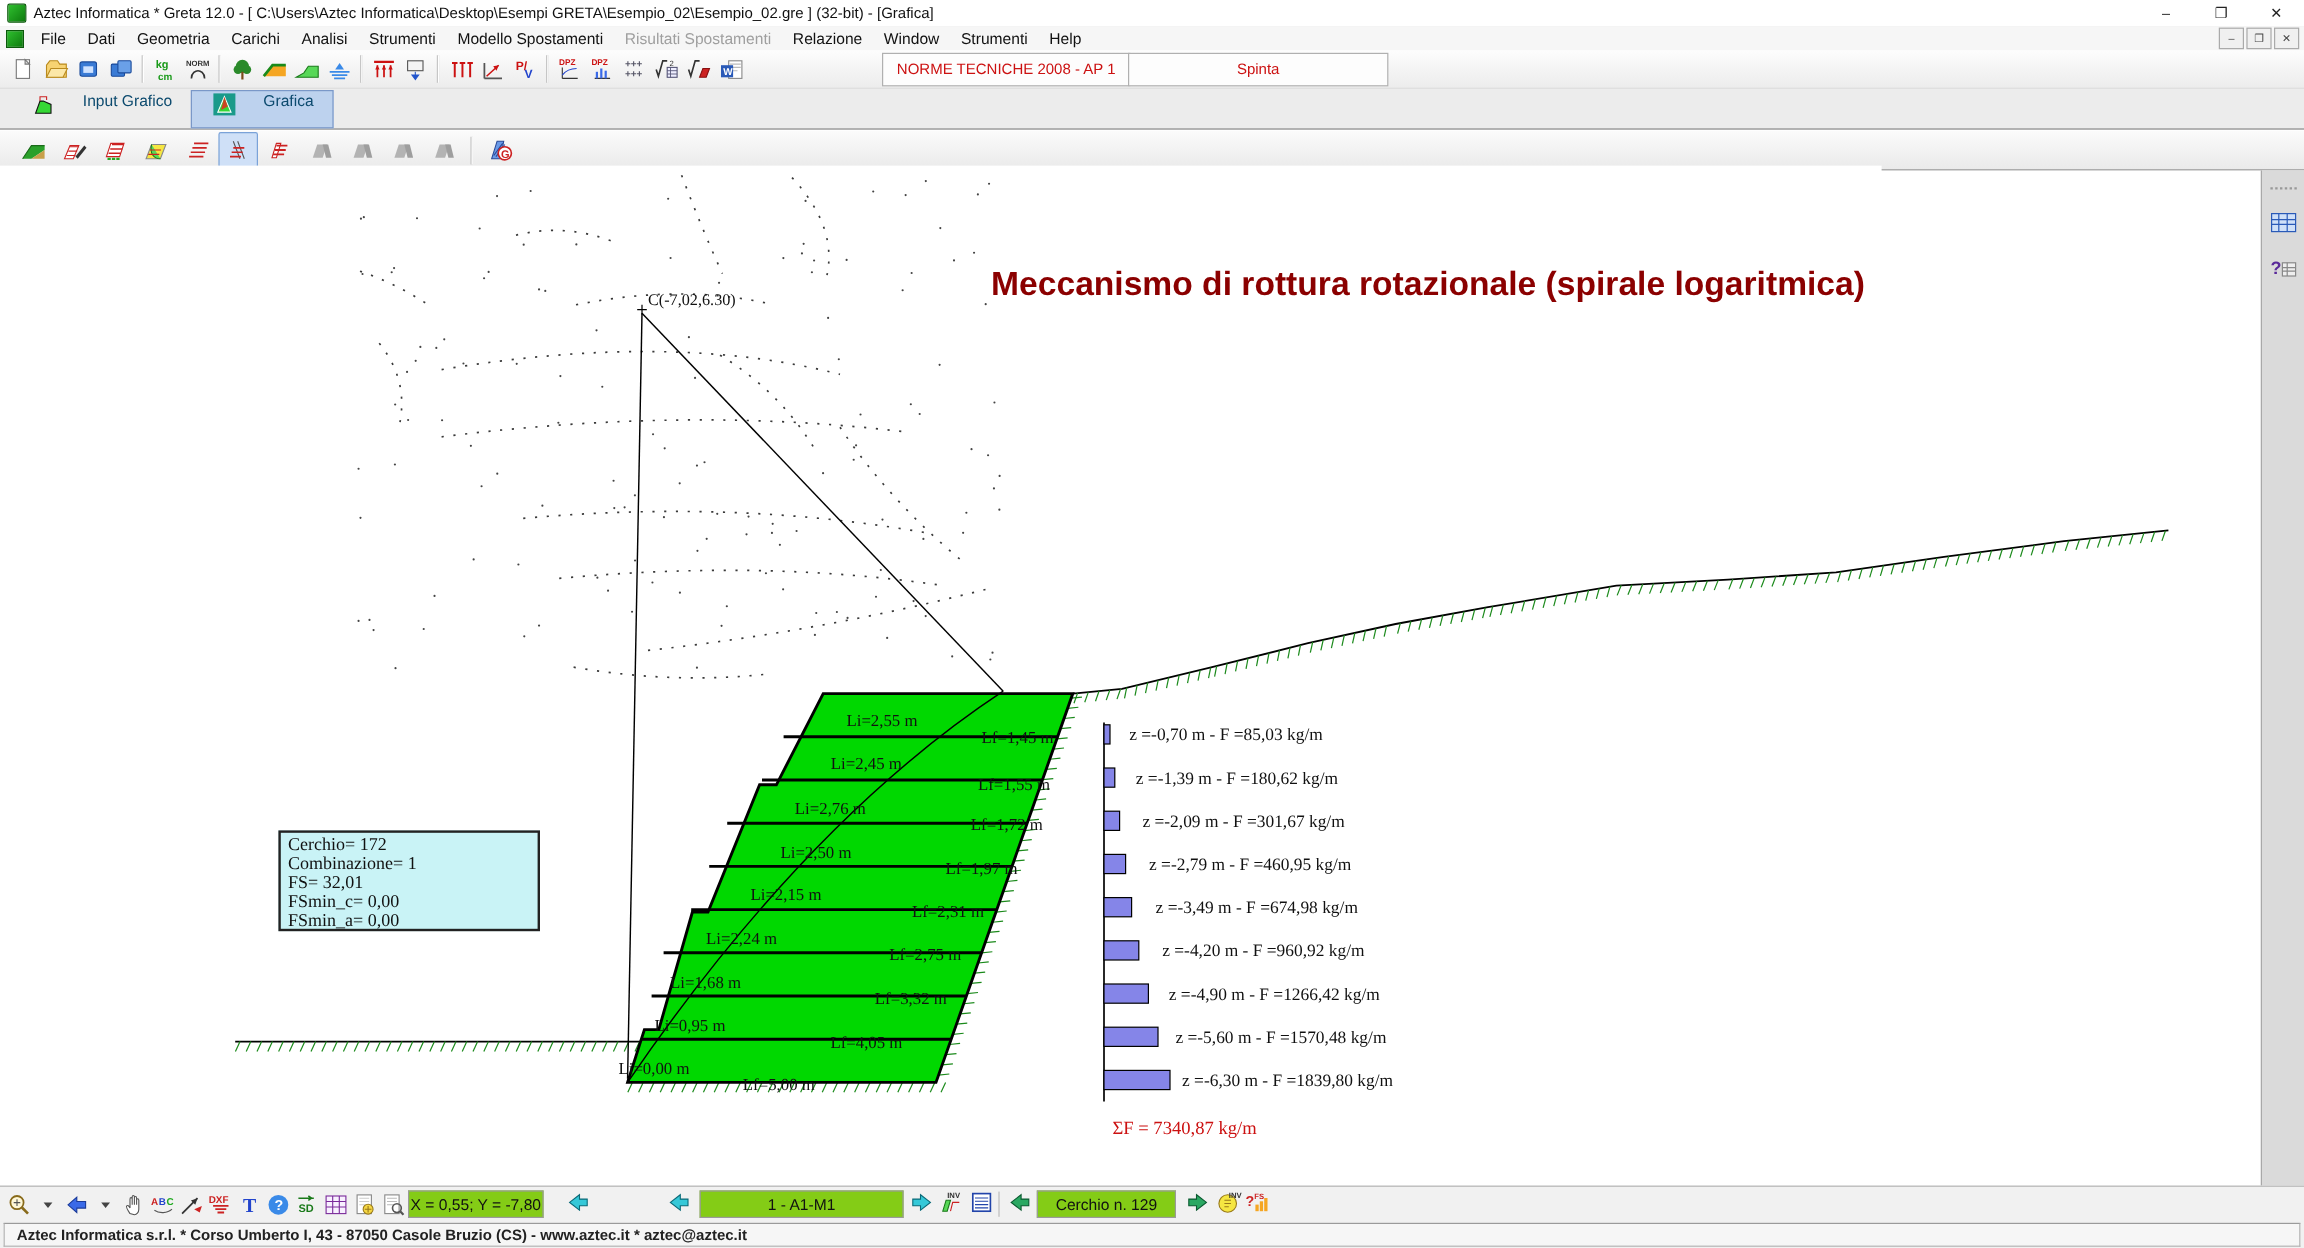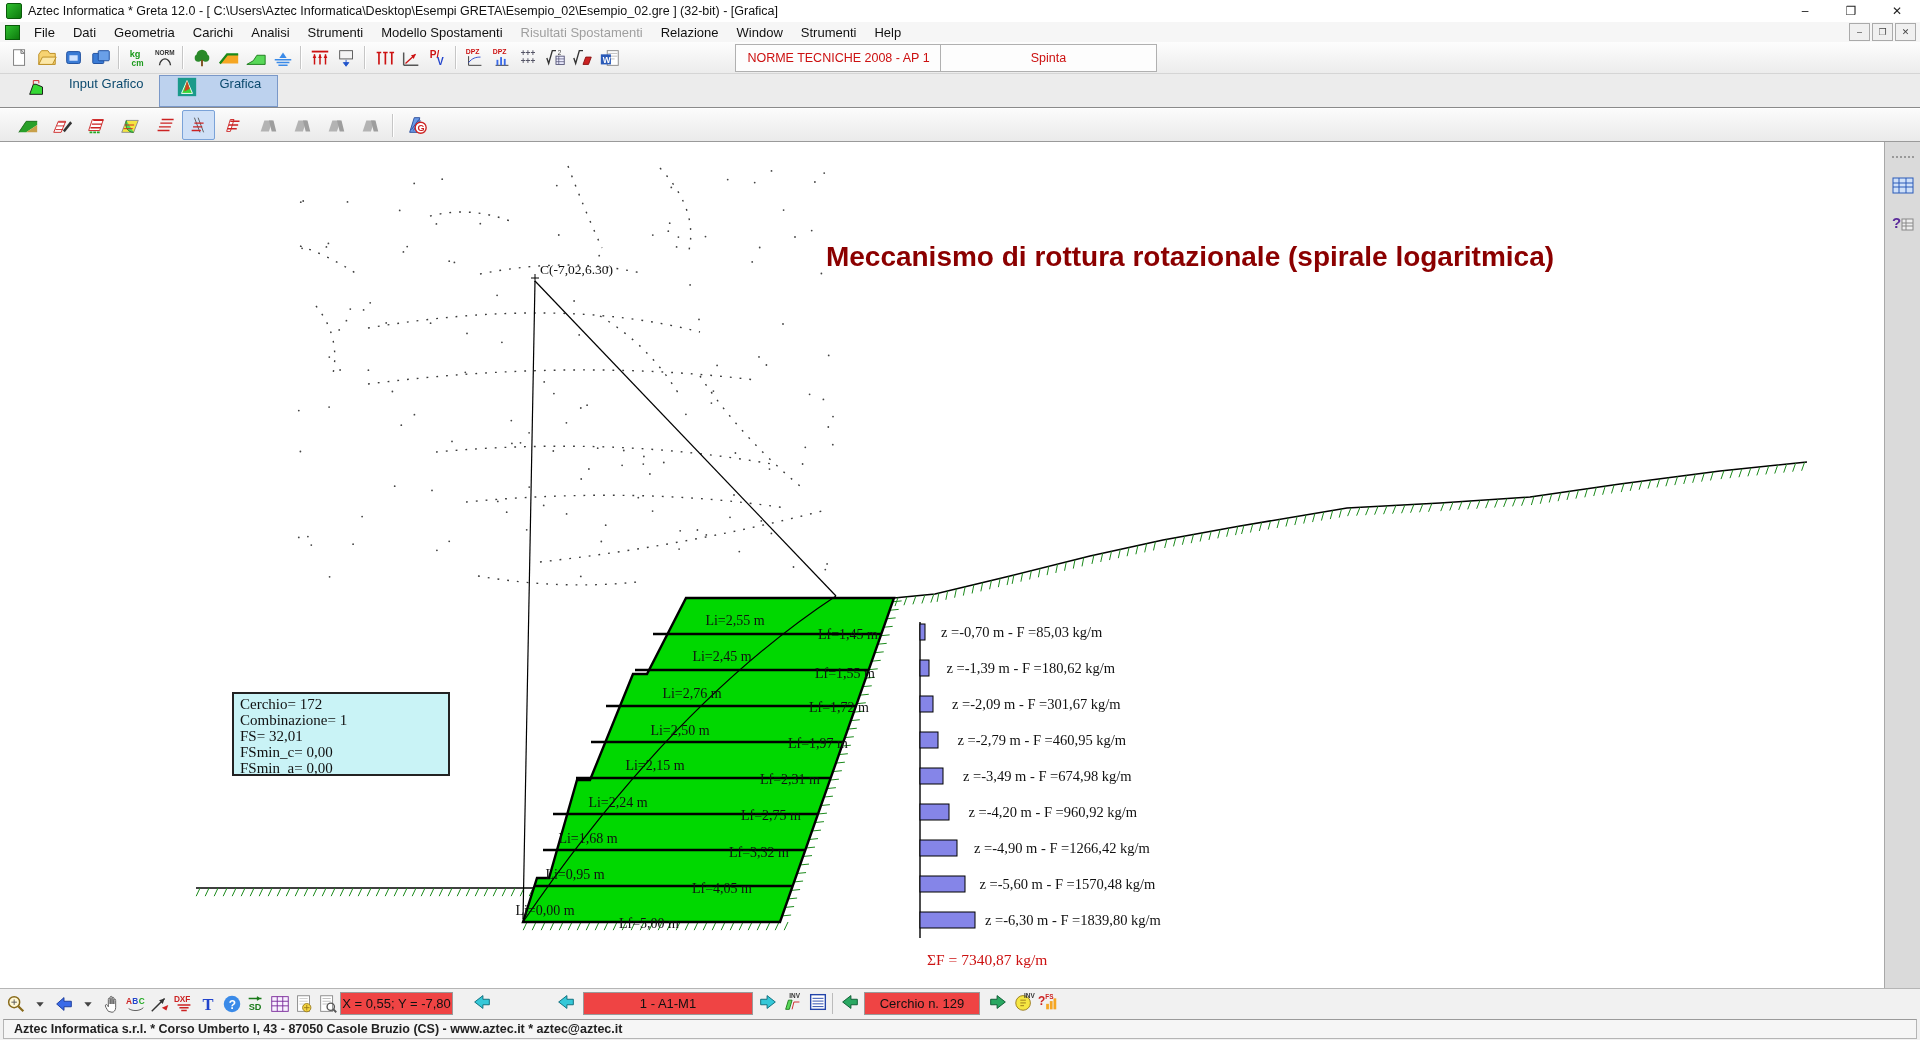--- a/index.html
+++ b/index.html
@@ -36,33 +36,33 @@
   .tab.active{background:#bdd2ee;border:1px solid #7a98c8;}
   .ticon svg{display:block;}
   
   .toolbar2{position:absolute;top:109px;left:0;width:100%;height:33px;
     background:linear-gradient(#fbfbfb,#eaeaea);border-bottom:1px solid #9a9a9a;
     display:flex;align-items:center;padding-left:12px;box-sizing:border-box;}
   .toolbar2 .tbtn{width:31px;height:28px;}
   .tbtn.sel{background:#cfe0f7;border:1px solid #7aa2d8;}
   .tbtn.dis{opacity:.95;}
   
-  #canvas-wrap{position:absolute;top:158px;left:0;width:1568px;height:846px;background:#fff;}
+  #canvas-wrap{position:absolute;top:138px;left:0;width:1568px;height:846px;background:#fff;}
   #rpanel{position:absolute;top:142px;right:0;width:36px;height:846px;background:#dadada;
     border-left:1px solid #a8a8a8;display:flex;flex-direction:column;align-items:center;padding-top:14px;box-sizing:border-box;gap:10px;}
   #rpanel .grip{width:22px;border-top:2px dotted #999;margin-bottom:4px;}
   #infobox{position:absolute;left:232px;top:692px;width:218px;height:84px;background:#c9f3f6;
     border:2px solid #222;box-sizing:border-box;padding:2px 6px;
     font-family:"Liberation Serif",serif;font-size:15px;line-height:16px;color:#111;}
   
   .bottombar{position:absolute;top:988px;left:0;width:100%;height:30px;background:#f1f1f1;
     border-top:1px solid #b5b5b5;font-size:13px;color:#111;}
   .bicons{position:absolute;left:4px;top:1px;height:28px;display:flex;align-items:center;}
   .bicons .tbtn{width:24px;height:24px;}
-  .sunken{position:absolute;top:3px;height:23px;background:#ef4444;border:1px solid #9a9a9a;
+  .sunken{position:absolute;top:3px;height:23px;background:#84cc16;border:1px solid #9a9a9a;
     display:flex;align-items:center;justify-content:center;box-sizing:border-box;}
   .navbtn{position:absolute;top:3px;width:23px;height:23px;display:flex;align-items:center;justify-content:center;}
   .bsep{position:absolute;top:4px;width:1px;height:21px;background:#bbb;}
   
   .statusbar{position:absolute;top:1018px;left:0;width:100%;height:22px;background:#f1f1f1;box-sizing:border-box;padding:1px 3px;}
   .statusbox{height:18px;border:1px solid #b5b5b5;border-top-color:#9a9a9a;background:#f6f6f6;
     display:flex;align-items:center;padding-left:10px;font-size:12.5px;color:#222;font-weight:bold;}
   svg text{user-select:none;}
 </style>
 </head>

